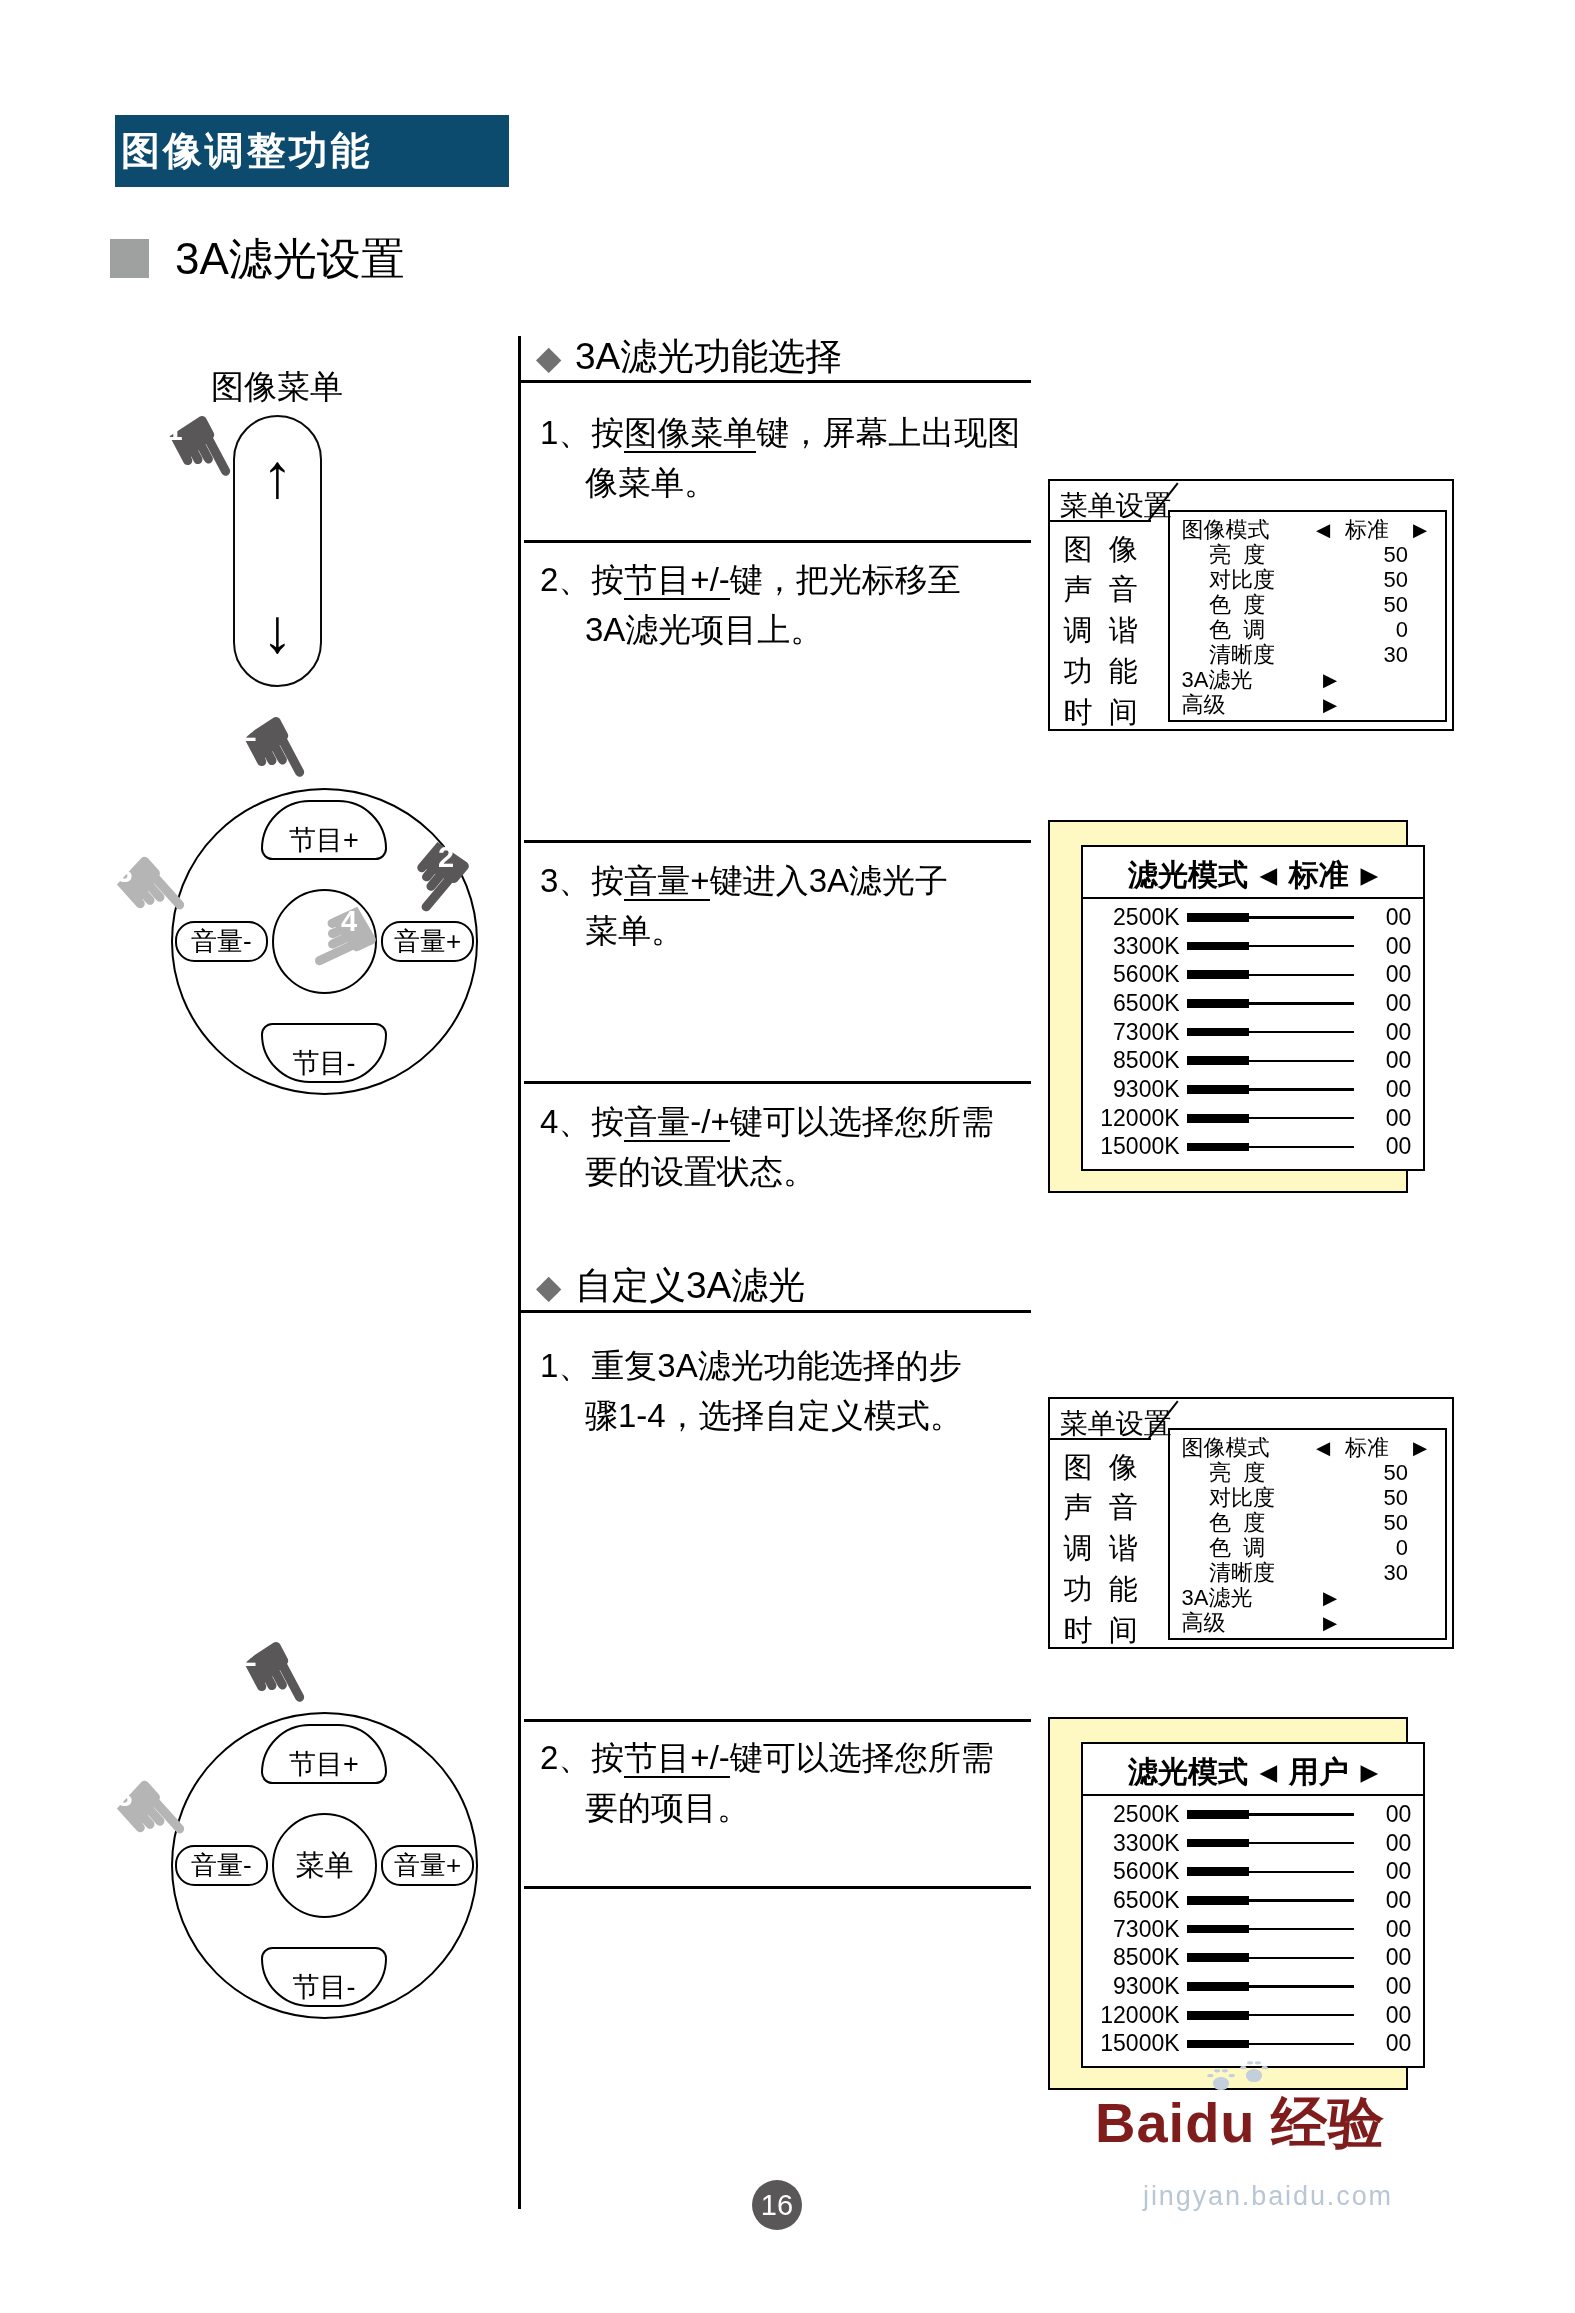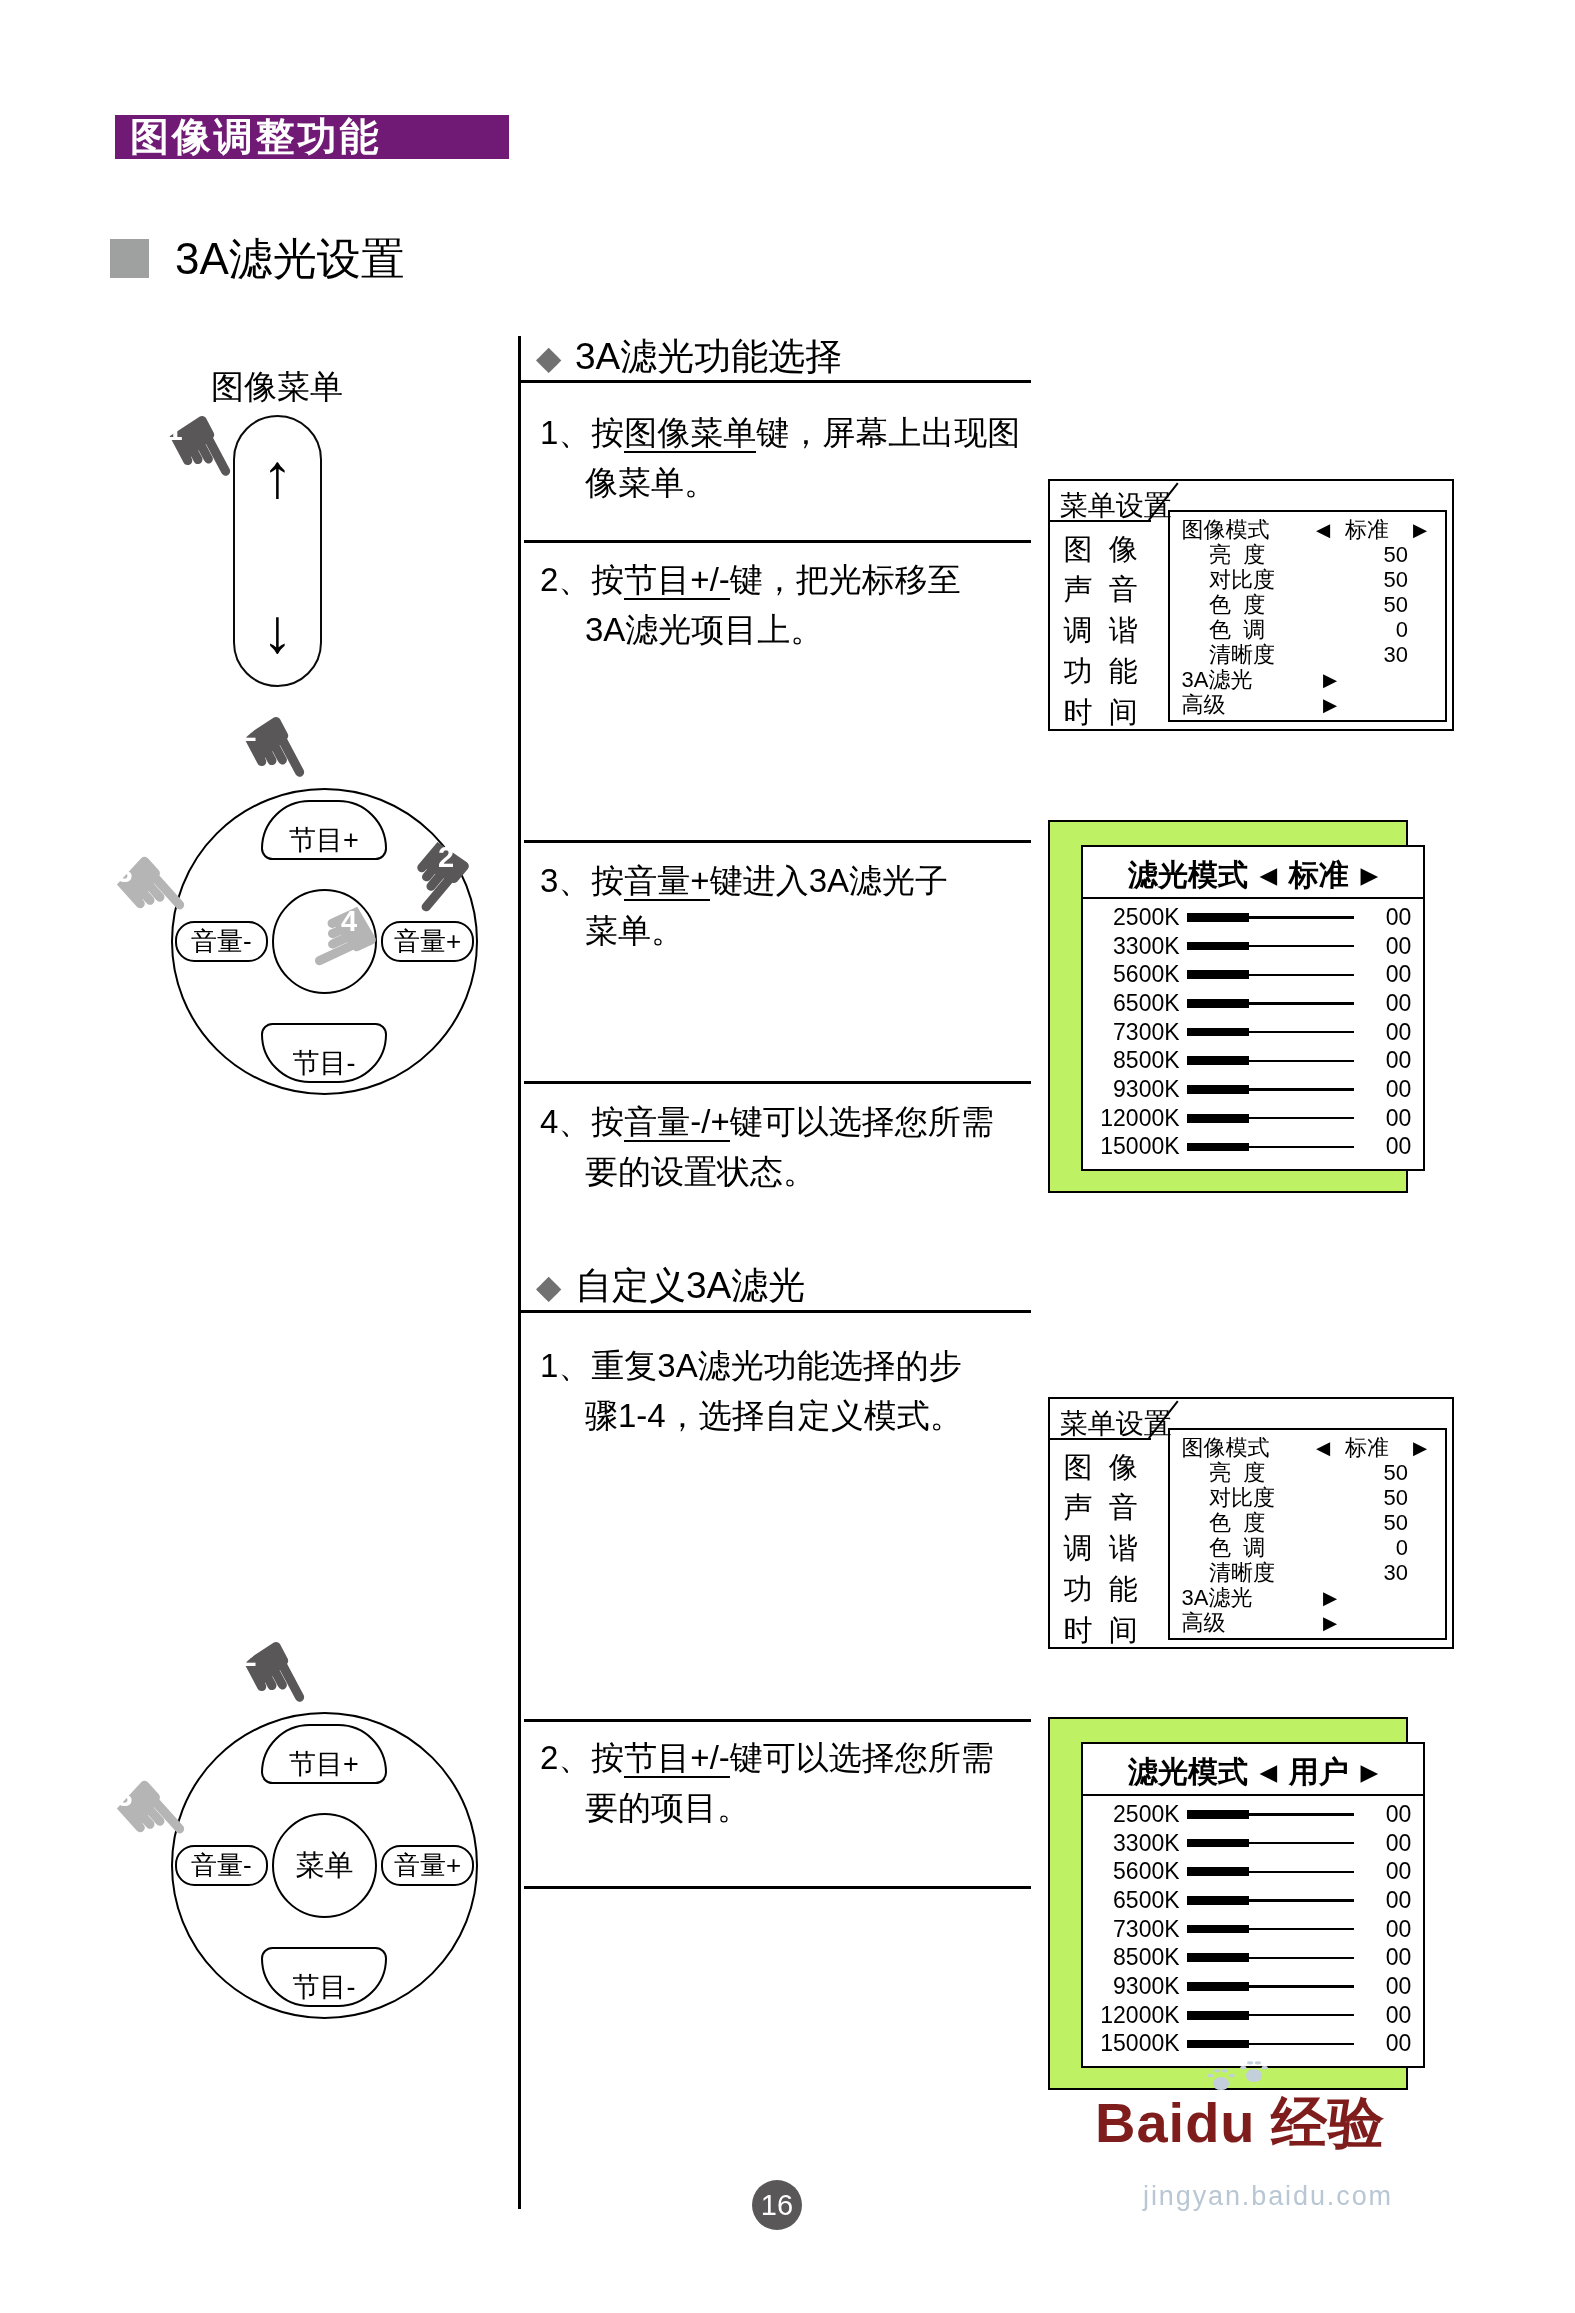--- a/index.html
+++ b/index.html
@@ -3,22 +3,22 @@
 <meta charset="utf-8">
 <title>Manual Page</title>
 <style>
   *{margin:0;padding:0;box-sizing:border-box}
   html,body{background:#ffffff}
   #page{position:relative;width:1576px;height:2313px;background:#fff;overflow:hidden;
         font-family:"Liberation Sans","DejaVu Sans",sans-serif;color:#000}
   .abs{position:absolute}
 
   
-  .header-bar{left:115px;top:115px;width:394px;height:44px;background:#701a75;
-              display:flex;align-items:center;padding-left:15px}
+  .header-bar{left:115px;top:115px;width:394px;height:72px;background:#0c4a6e;
+              display:flex;align-items:center;padding-left:6px}
   .header-bar span{color:#fff;font-size:39px;font-weight:bold;letter-spacing:2.9px}
 
   .badge-square{left:110px;top:239px;width:39px;height:39px;background:#9fa0a0}
   .section-title{left:175px;top:239px;font-size:44px;line-height:39px}
 
   
   .vline{left:518px;top:336px;width:2.9px;height:1873px;background:#000}
   .hline{height:2.9px;background:#000}
 
   
@@ -66,21 +66,21 @@
   .srow{position:relative;height:25px;font-size:22px;line-height:25px}
   .srow .sl{position:absolute;left:11.6px;white-space:pre}
   .srow.num .sl{left:39px}
   .srow.num .sv{position:absolute;right:37px}
   .srow.mode .al{position:absolute;left:146px;font-size:18.4px}
   .srow.mode .sv{position:absolute;left:175px}
   .srow.mode .ar{position:absolute;left:243px;font-size:18.4px}
   .srow.sub .ar{position:absolute;left:153px;font-size:18.4px}
 
   
-  .filter-panel{width:360px;height:373px;border:2.9px solid #000;background:#bef264}
+  .filter-panel{width:360px;height:373px;border:2.9px solid #000;background:#fef9c3}
   .filter-inner{position:absolute;left:31px;top:23px;width:344px;height:326px;border:2.4px solid #000;background:#fff}
   .f-title{position:absolute;left:0;top:7.8px;width:100%;display:flex;justify-content:center;align-items:center;gap:11.6px;
            font-size:30px;font-weight:bold}
   .f-title .ic{font-size:23px}
   .f-rule{position:absolute;left:0;top:50px;width:100%;height:2.4px;background:#000}
   .f-rows{position:absolute;left:11.6px;right:11.6px;top:56px;bottom:7.8px;display:flex;flex-direction:column;justify-content:space-around}
   .frow{display:flex;align-items:center;font-size:23px}
   .frow .fl{width:85px;text-align:right}
   .frow .fbar{display:flex;align-items:center;width:167px;margin-left:7.8px}
   .frow .ffill{width:62px;height:8.7px;background:#000}

